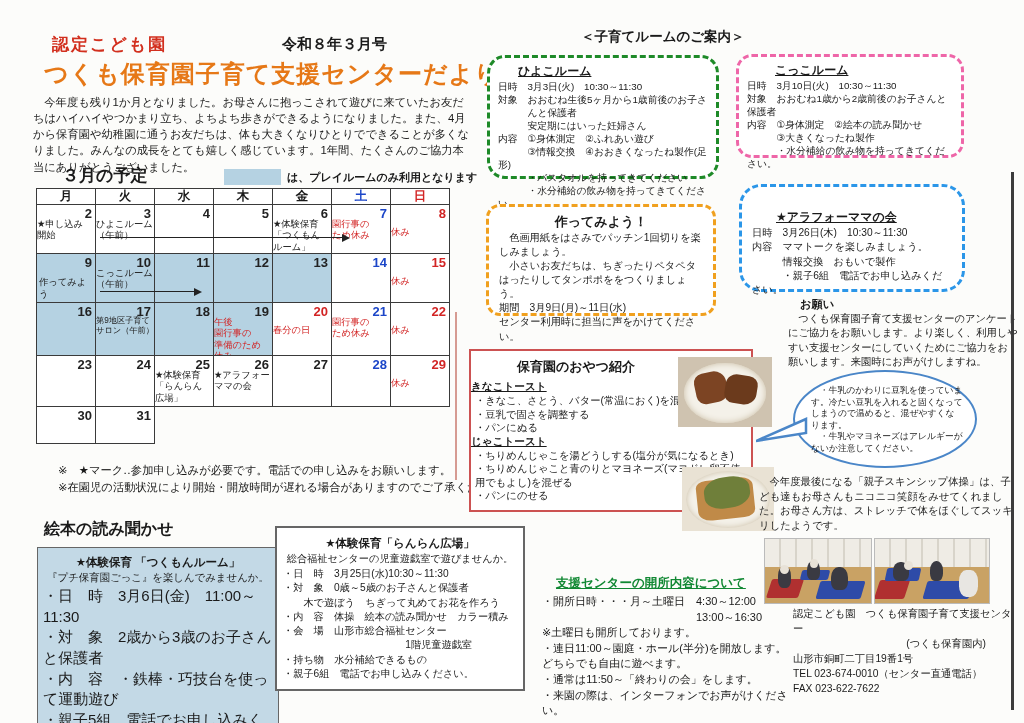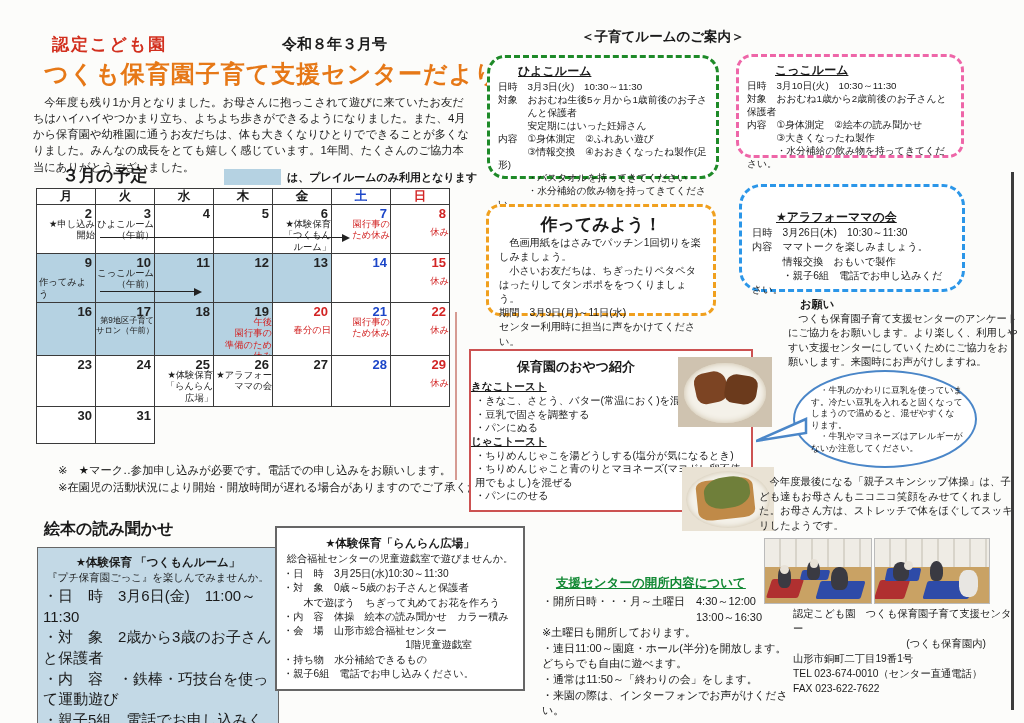--- a/index.html
+++ b/index.html
@@ -23,21 +23,21 @@
   .cal-cell + .cal-cell{margin-left:-1px;}
   .cal-cell.hl{background:#b5d2e2;}
   .cal-cell.void{border:none;background:transparent;}
   .cal-head{height:17px;}
   .cal-head .cal-cell{display:flex;align-items:center;justify-content:center;font-size:12.5px;font-weight:bold;}
   .cal-head .cal-cell:nth-child(6){color:#1c46c8;}
   .cal-head .cal-cell:nth-child(7){color:#d22424;}
   .w1{height:50px;}.w2{height:50px;}.w3{height:54px;}.w4{height:52px;}.w5{height:38px;}
   .num{position:absolute;top:1px;right:3px;font-size:13px;font-weight:bold;color:#222;}
   .num.b{color:#1c46c8;}.num.r{color:#d22424;}
-  .note{margin-top:14px;text-align:right;white-space:pre-line;line-height:1.22;font-size:9.3px;color:#222;}
+  .note{margin-top:14px;text-align:left;white-space:pre-line;line-height:1.22;font-size:9.3px;color:#222;}
   .note.r{color:#d22424;}
   .note.sm{font-size:8.2px;margin-top:13px;}
   .note.mid{margin-top:22px;}
   .note.pb{position:absolute;bottom:2px;left:2px;margin:0;text-align:left;}
   .arrow{position:absolute;height:0;border-top:1.5px solid #222;}
   .arrow::after{content:'';position:absolute;right:-8px;top:-4.5px;width:0;height:0;
      border-left:8px solid #222;border-top:4px solid transparent;border-bottom:4px solid transparent;}
   #arrow1{left:100px;top:237px;width:242px;}
   #arrow2{left:100px;top:291px;width:94px;}
   #cal-notes{left:58px;top:462px;font-size:11.3px;line-height:1.5;}
@@ -55,21 +55,21 @@
   #kaisho-title{color:#118833;font-weight:bold;font-size:12.5px;text-decoration:underline;margin-left:14px;}
   #kaisho .bx-lines{font-size:11px;line-height:1.42;white-space:pre-wrap;margin-top:2px;}
   
   #room-header{left:581px;top:28px;font-size:13.5px;font-weight:bold;}
   .dash-box{box-sizing:border-box;padding:5px 8px;background:#fff;}
   .dash-box .bx-title{font-weight:bold;font-size:12px;text-decoration:underline;margin-left:20px;}
   .dash-box .bx-lines{font-size:9.8px;line-height:1.33;white-space:pre-wrap;}
   #hiyoko-box{left:487px;top:55px;width:232px;height:124px;border:3px dashed #1e8a28;border-radius:18px;}
   #kokko-box{left:736px;top:54px;width:228px;height:104px;border:3px dashed #ee66a8;border-radius:16px;}
   #tsukutte-box{left:486px;top:204px;width:230px;height:112px;border:3px dashed #f0a01e;border-radius:14px;padding:6px 10px;}
-  #tsukutte-box .bx-title{text-align:center;text-decoration:none;margin:0;font-size:17px;}
+  #tsukutte-box .bx-title{text-align:center;text-decoration:none;margin:0;font-size:13px;}
   #tsukutte-box .bx-lines{font-size:10.2px;line-height:1.38;}
   #arafo-box{left:739px;top:184px;width:226px;height:108px;border:3px dashed #2b96e8;border-radius:22px;padding:6px 10px;}
   #arafo-box .bx-title{margin-left:24px;margin-top:16px;}
   #arafo-box .bx-lines{font-size:10.2px;line-height:1.4;}
   #onegai{left:788px;top:297px;width:230px;}
   #onegai-title{font-weight:bold;font-size:11.3px;margin-left:12px;}
   #onegai-body{font-size:10.3px;line-height:1.4;white-space:pre-wrap;}
   
   #oyatsu-box{left:469px;top:349px;width:280px;height:159px;border:2px solid #cc5252;background:#fff;}
   #oyatsu-title{text-align:center;font-weight:bold;font-size:13px;margin:7px 70px 4px 0;}

